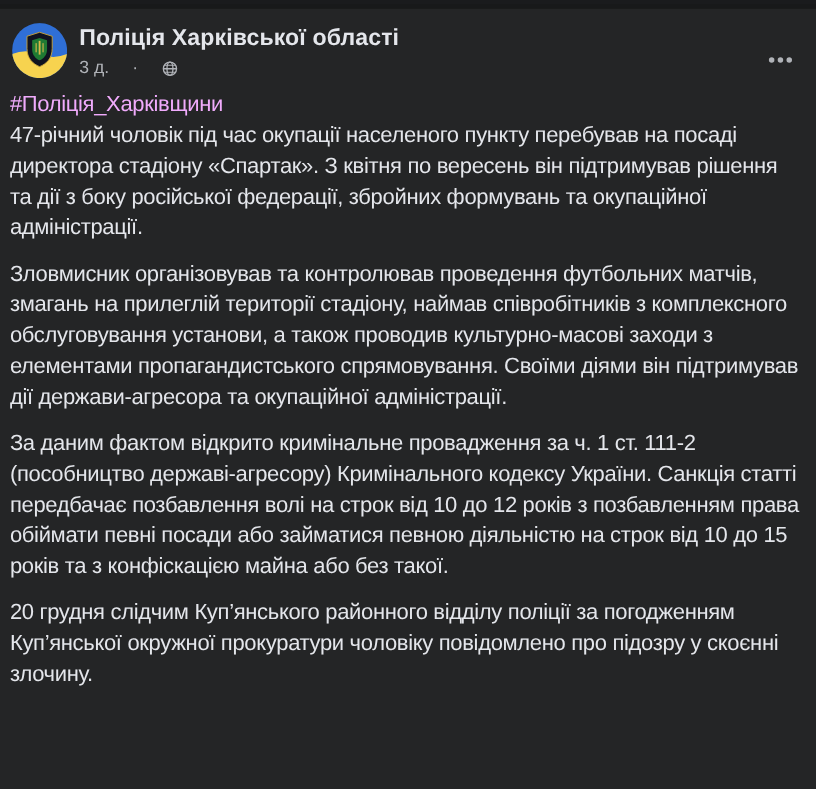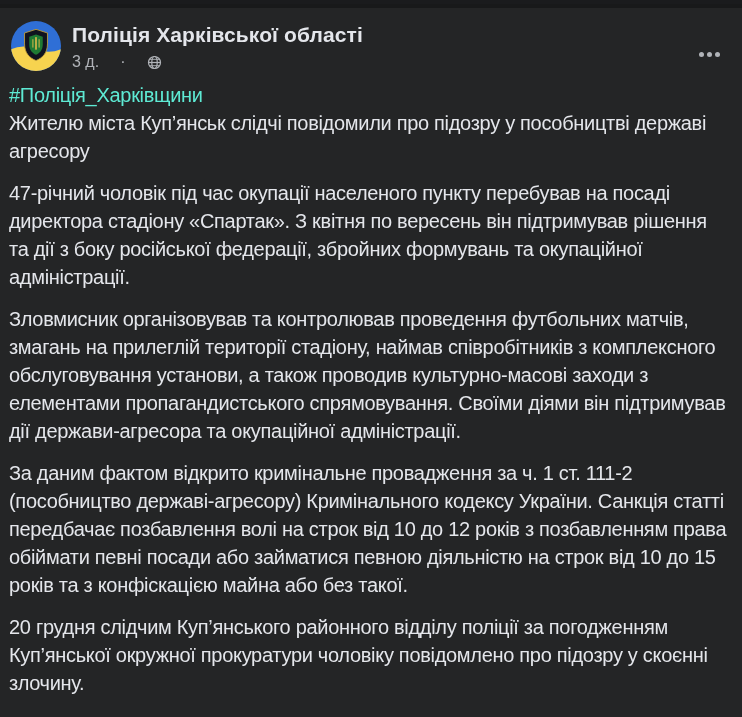--- a/index.html
+++ b/index.html
@@ -79,21 +79,21 @@
     padding: 6px 14px 0 9px;
     color: #e4e6eb;
     font-size: 20px;
     line-height: 28px;
     letter-spacing: -0.3px;
   }
   .content p {
     margin: 0 0 14px 0;
   }
   .hashtag {
-    color: #5eead4;
+    color: #f0abfc;
     text-decoration: none;
     cursor: pointer;
   }
 </style>
 </head>
 <body>
 
 <div class="top-strip"></div>
 
 <div class="card">
@@ -141,20 +141,19 @@
       <span class="dot"></span>
       <span class="dot"></span>
     </div>
 
   </div>
 
   <div class="content">
     <div>
       <a class="hashtag">#Поліція_Харківщини</a>
     </div>
-    <p>Жителю міста Куп’янськ слідчі повідомили про підозру у пособництві державі агресору</p>
     <p>47-річний чоловік під час окупації населеного пункту перебував на посаді директора стадіону «Спартак». З квітня по вересень він підтримував рішення та дії з боку російської федерації, збройних формувань та окупаційної адміністрації.</p>
     <p>Зловмисник організовував та контролював проведення футбольних матчів, змагань на прилеглій території стадіону, наймав співробітників з комплексного обслуговування установи, а також проводив культурно-масові заходи з елементами пропагандистського спрямовування. Своїми діями він підтримував дії держави-агресора та окупаційної адміністрації.</p>
     <p>За даним фактом відкрито кримінальне провадження за ч. 1 ст. 111-2 (пособництво державі-агресору) Кримінального кодексу України. Санкція статті передбачає позбавлення волі на строк від 10 до 12 років з позбавленням права обіймати певні посади або займатися певною діяльністю на строк від 10 до 15 років та з конфіскацією майна або без такої.</p>
     <p>20 грудня слідчим Куп’янського районного відділу поліції за погодженням Куп’янської окружної прокуратури чоловіку повідомлено про підозру у скоєнні злочину.</p>
   </div>
 
 </div>
 
 </body></html>

